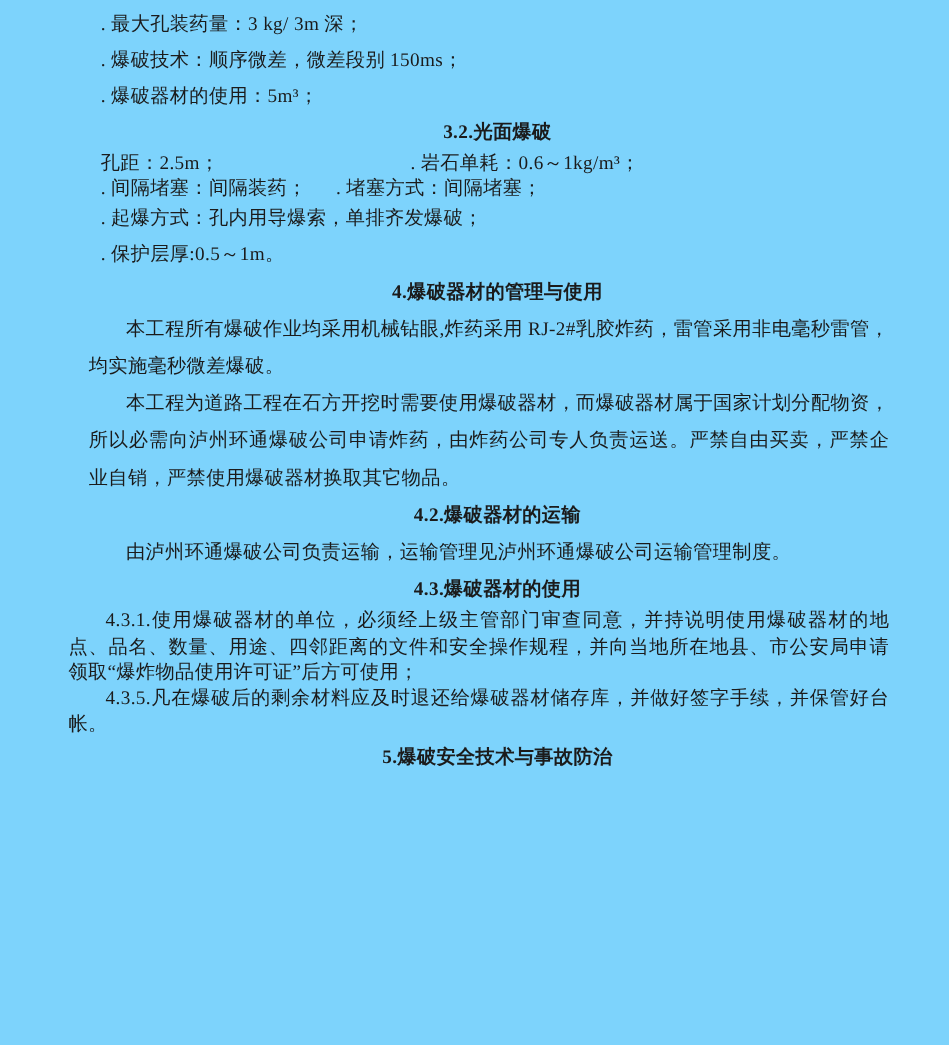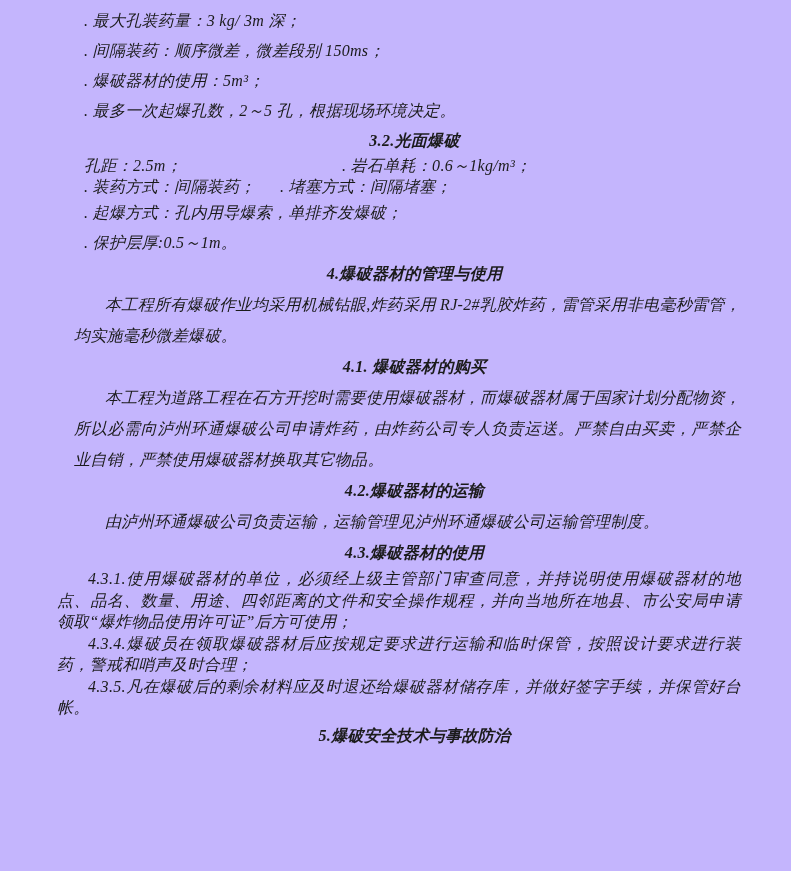--- a/index.html
+++ b/index.html
@@ -5,29 +5,28 @@
   html, body {
     margin: 0;
     padding: 0;
     background: #e8e8e8;
   }
   .page {
     position: relative;
     width: 791px;
     height: 871px;
     margin: 0 auto;
-    background: #c4b5fd;
+    background: #7dd3fc;
     overflow: hidden;
     box-sizing: border-box;
     padding: 6px 50px 0 57px;
     font-family: "Liberation Serif", "DejaVu Serif", serif;
     font-size: 16px;
     color: #1b1b1b;
     letter-spacing: 0.3px;
-    font-style: italic;
   }
   .blk { margin: 0; }
   
   .item30 { line-height: 30px; text-indent: 27px; white-space: nowrap; }
   .twocol { text-indent: 0; padding-left: 27px; white-space: nowrap; }
   .twocol .col1 { display: inline-block; }
   .gap-wide .col1 { width: 258px; }
   .gap-narrow .col1 { width: 196px; }
   
   .h { font-weight: bold; white-space: nowrap; text-align: center; }
@@ -38,32 +37,29 @@
   
   .p32 { line-height: 31px; text-indent: 31px; text-align: justify; margin-left: 17px; }
   .p21 { line-height: 21.5px; text-indent: 31px; text-align: justify; }
   .p21 + .h28 { margin-top: 3px; }
 </style>
 </head>
 <body>
 
 <div class="page">
     <div class="blk item30">. 最大孔装药量：3 kg/ 3m 深；</div>
-    <div class="blk item30">. 间隔装药：顺序微差，微差段别 150ms；</div>
+    <div class="blk item30">. 爆破技术：顺序微差，微差段别 150ms；</div>
     <div class="blk item30">. 爆破器材的使用：5m³；</div>
-    <div class="blk item30">. 最多一次起爆孔数，2～5 孔，根据现场环境决定。</div>
     <div class="blk h h30">3.2.光面爆破</div>
     <div class="blk twocol gap-wide"><span class="col1">孔距：2.5m；</span><span class="col2">. 岩石单耗：0.6～1kg/m³；</span></div>
-    <div class="blk twocol gap-narrow"><span class="col1">. 装药方式：间隔装药；</span><span class="col2">. 堵塞方式：间隔堵塞；</span></div>
+    <div class="blk twocol gap-narrow"><span class="col1">. 间隔堵塞：间隔装药；</span><span class="col2">. 堵塞方式：间隔堵塞；</span></div>
     <div class="blk item30">. 起爆方式：孔内用导爆索，单排齐发爆破；</div>
     <div class="blk item30">. 保护层厚:0.5～1m。</div>
     <div class="blk h h32">4.爆破器材的管理与使用</div>
     <div class="blk p32">本工程所有爆破作业均采用机械钻眼,炸药采用 RJ-2#乳胶炸药，雷管采用非电毫秒雷管，均实施毫秒微差爆破。</div>
-    <div class="blk h h32">4.1. 爆破器材的购买</div>
     <div class="blk p32">本工程为道路工程在石方开挖时需要使用爆破器材，而爆破器材属于国家计划分配物资，所以必需向泸州环通爆破公司申请炸药，由炸药公司专人负责运送。严禁自由买卖，严禁企业自销，严禁使用爆破器材换取其它物品。</div>
     <div class="blk h h32">4.2.爆破器材的运输</div>
     <div class="blk p32">由泸州环通爆破公司负责运输，运输管理见泸州环通爆破公司运输管理制度。</div>
     <div class="blk h h32">4.3.爆破器材的使用</div>
     <div class="blk p21">4.3.1.使用爆破器材的单位，必须经上级主管部门审查同意，并持说明使用爆破器材的地点、品名、数量、用途、四邻距离的文件和安全操作规程，并向当地所在地县、市公安局申请领取“爆炸物品使用许可证”后方可使用；</div>
-    <div class="blk p21">4.3.4.爆破员在领取爆破器材后应按规定要求进行运输和临时保管，按照设计要求进行装药，警戒和哨声及时合理；</div>
     <div class="blk p21">4.3.5.凡在爆破后的剩余材料应及时退还给爆破器材储存库，并做好签字手续，并保管好台帐。</div>
     <div class="blk h h28">5.爆破安全技术与事故防治</div>
   </div>
 
 </body></html>

